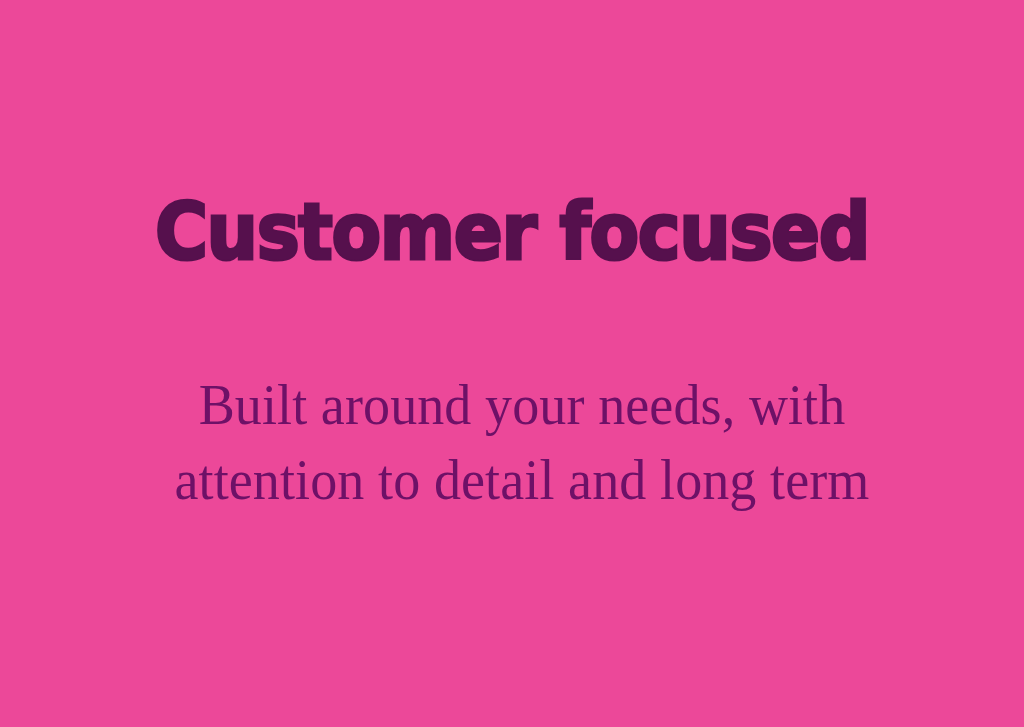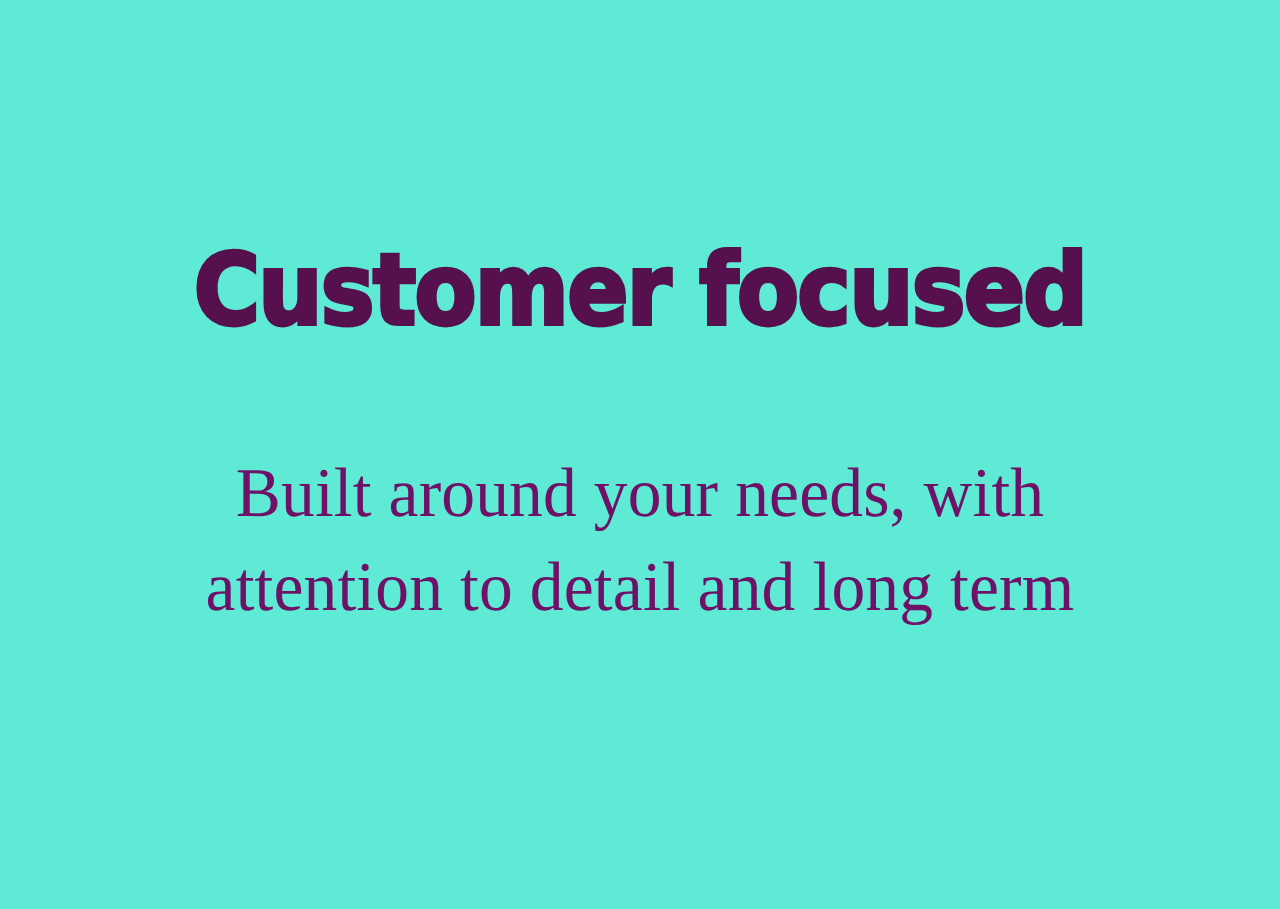--- a/index.html
+++ b/index.html
@@ -14,21 +14,21 @@
     overflow: hidden;
     font-family: "Liberation Sans", sans-serif;
     background: #e4c3de;
   }
 
   .slide {
     position: relative;
     box-sizing: border-box;
     width: 1024px;
     height: 727px;
-    background: #5eead4;
+    background: #ec4899;
     display: flex;
     flex-direction: column;
     align-items: center;
   }
 
   
   .slide-heading {
     position: absolute;
     left: 0;
     right: 0;
@@ -49,21 +49,21 @@
     white-space: nowrap;
   }
 
   
   .slide-body {
     position: absolute;
     left: 50%;
     transform: translateX(-50%);
     top: 358px;
     width: 880px;
-    margin: 0;
+    margin: 10px;
     text-align: center;
     color: #6e1167;
     font-family: "Liberation Serif", "DejaVu Serif", serif;
     font-weight: 400;
     font-size: 56px;
     line-height: 75px;
     letter-spacing: 0.1px;
   }
 
   .body-line {

